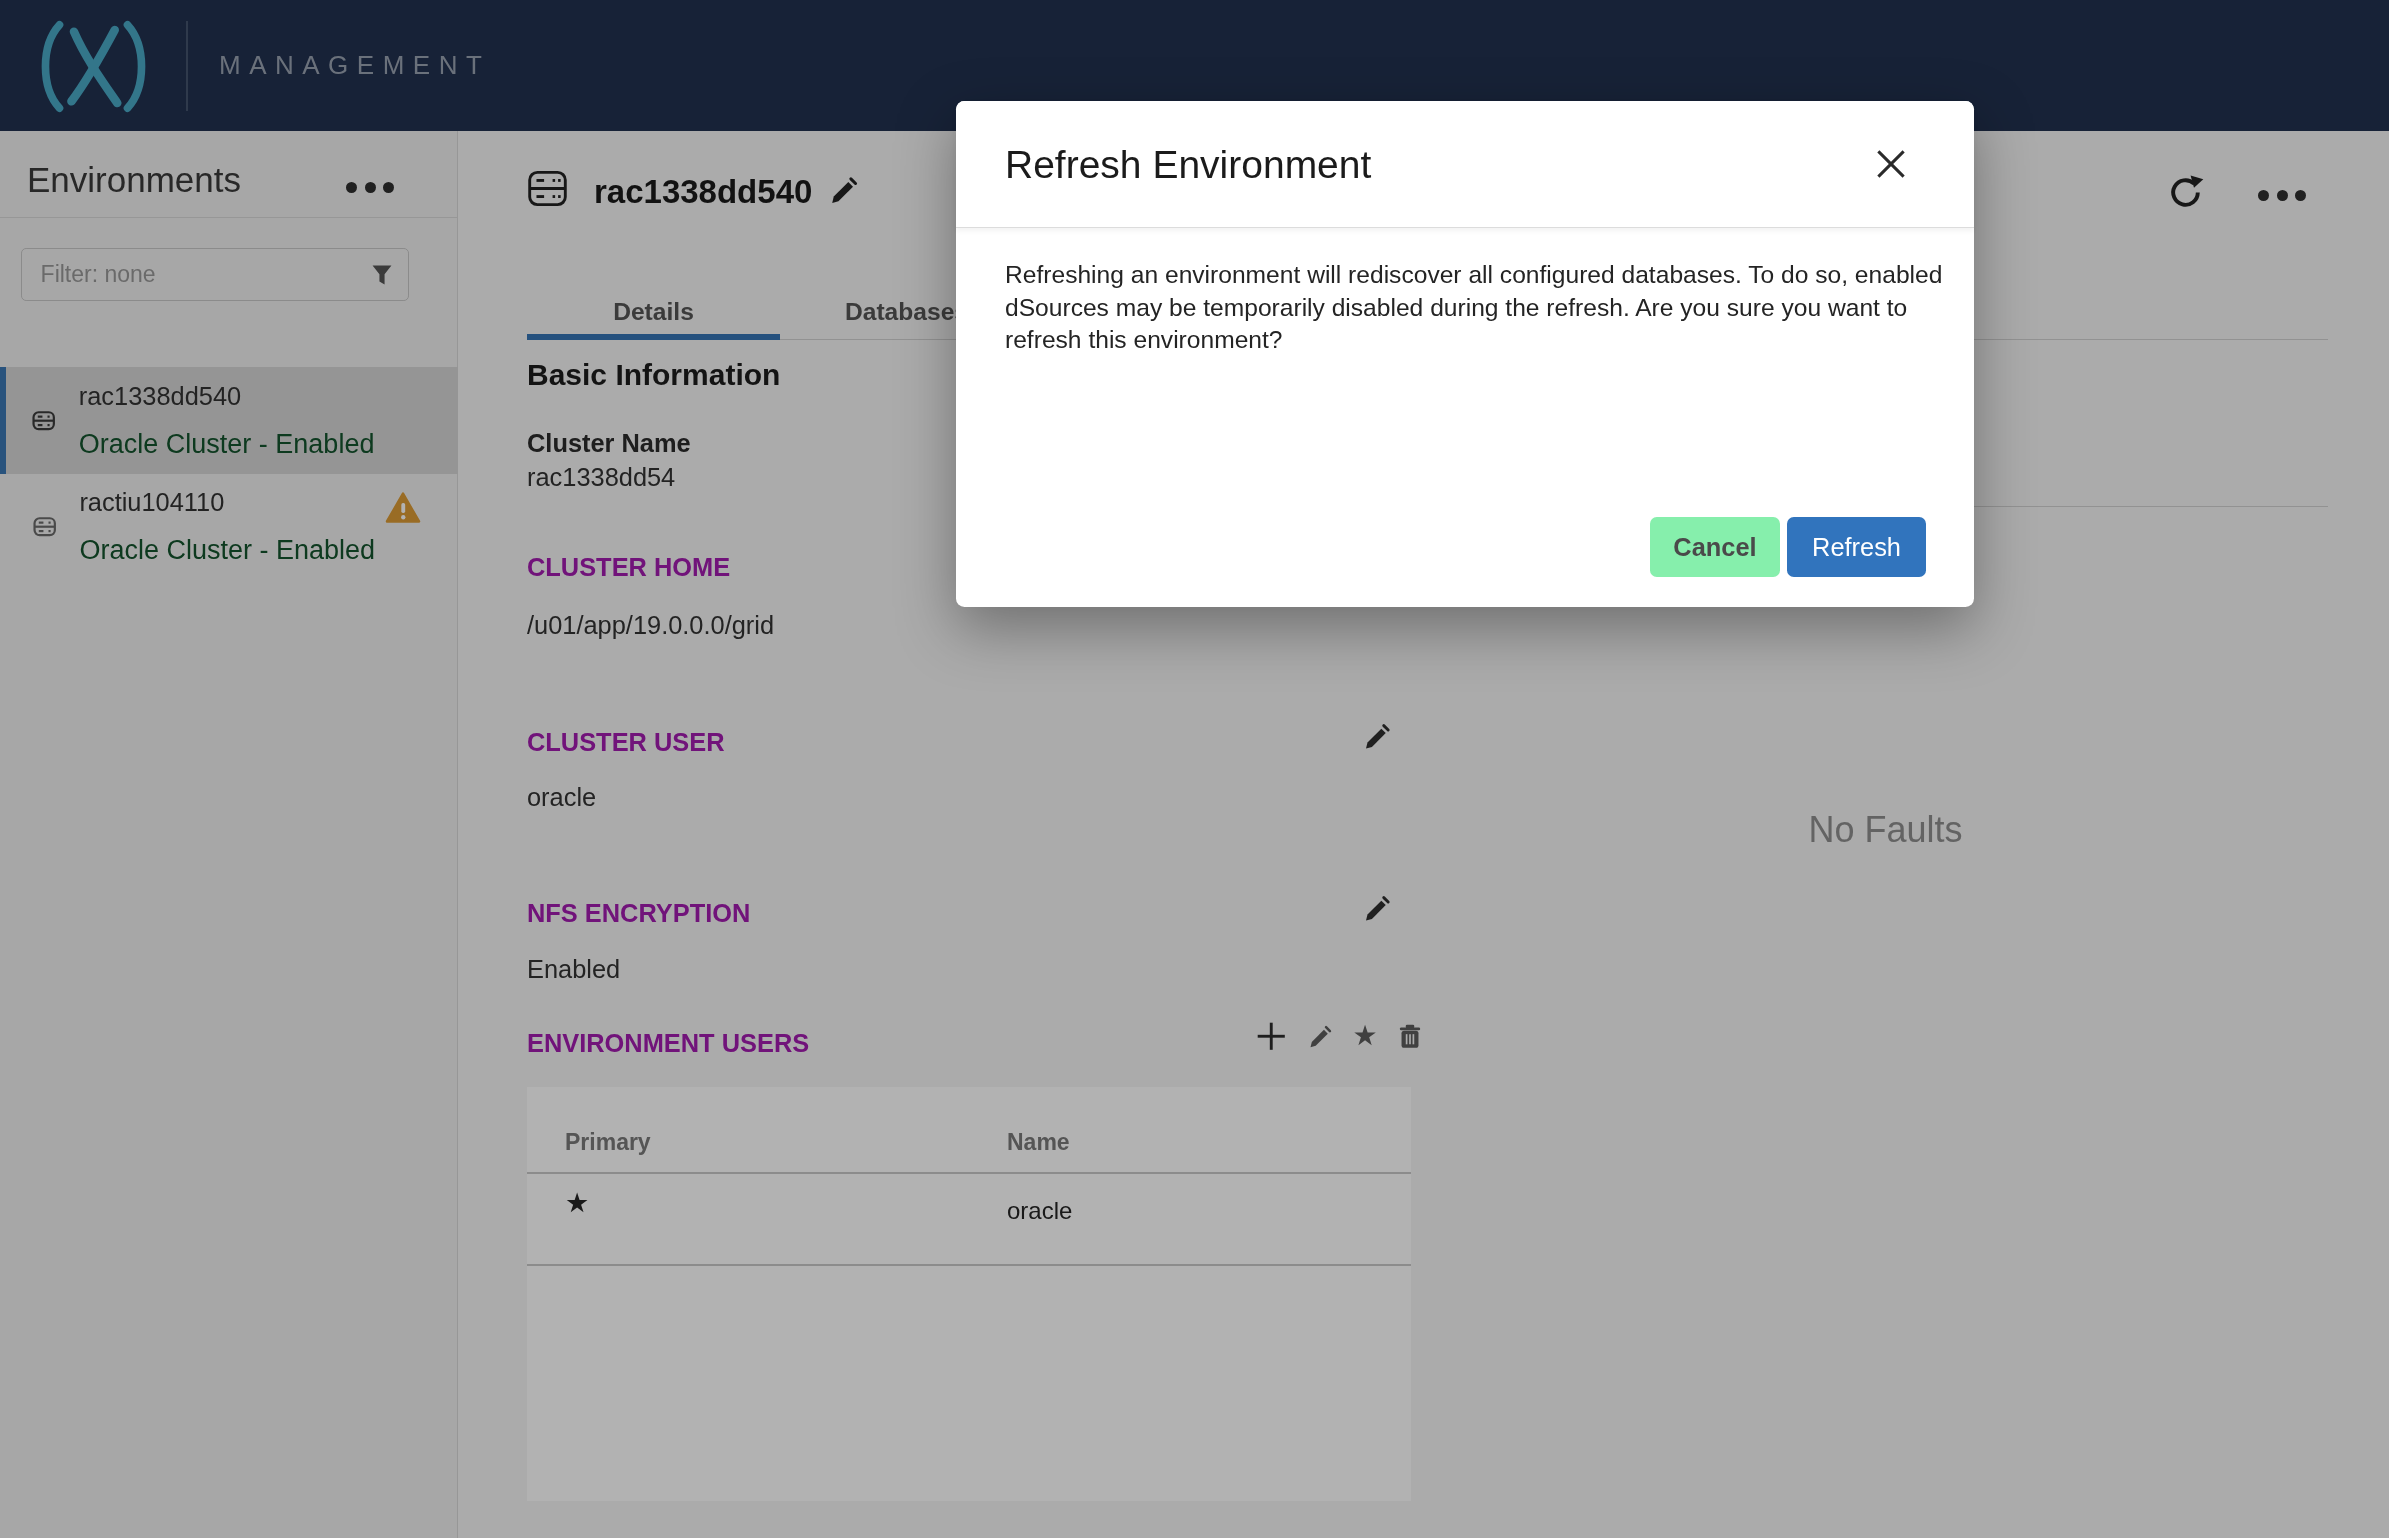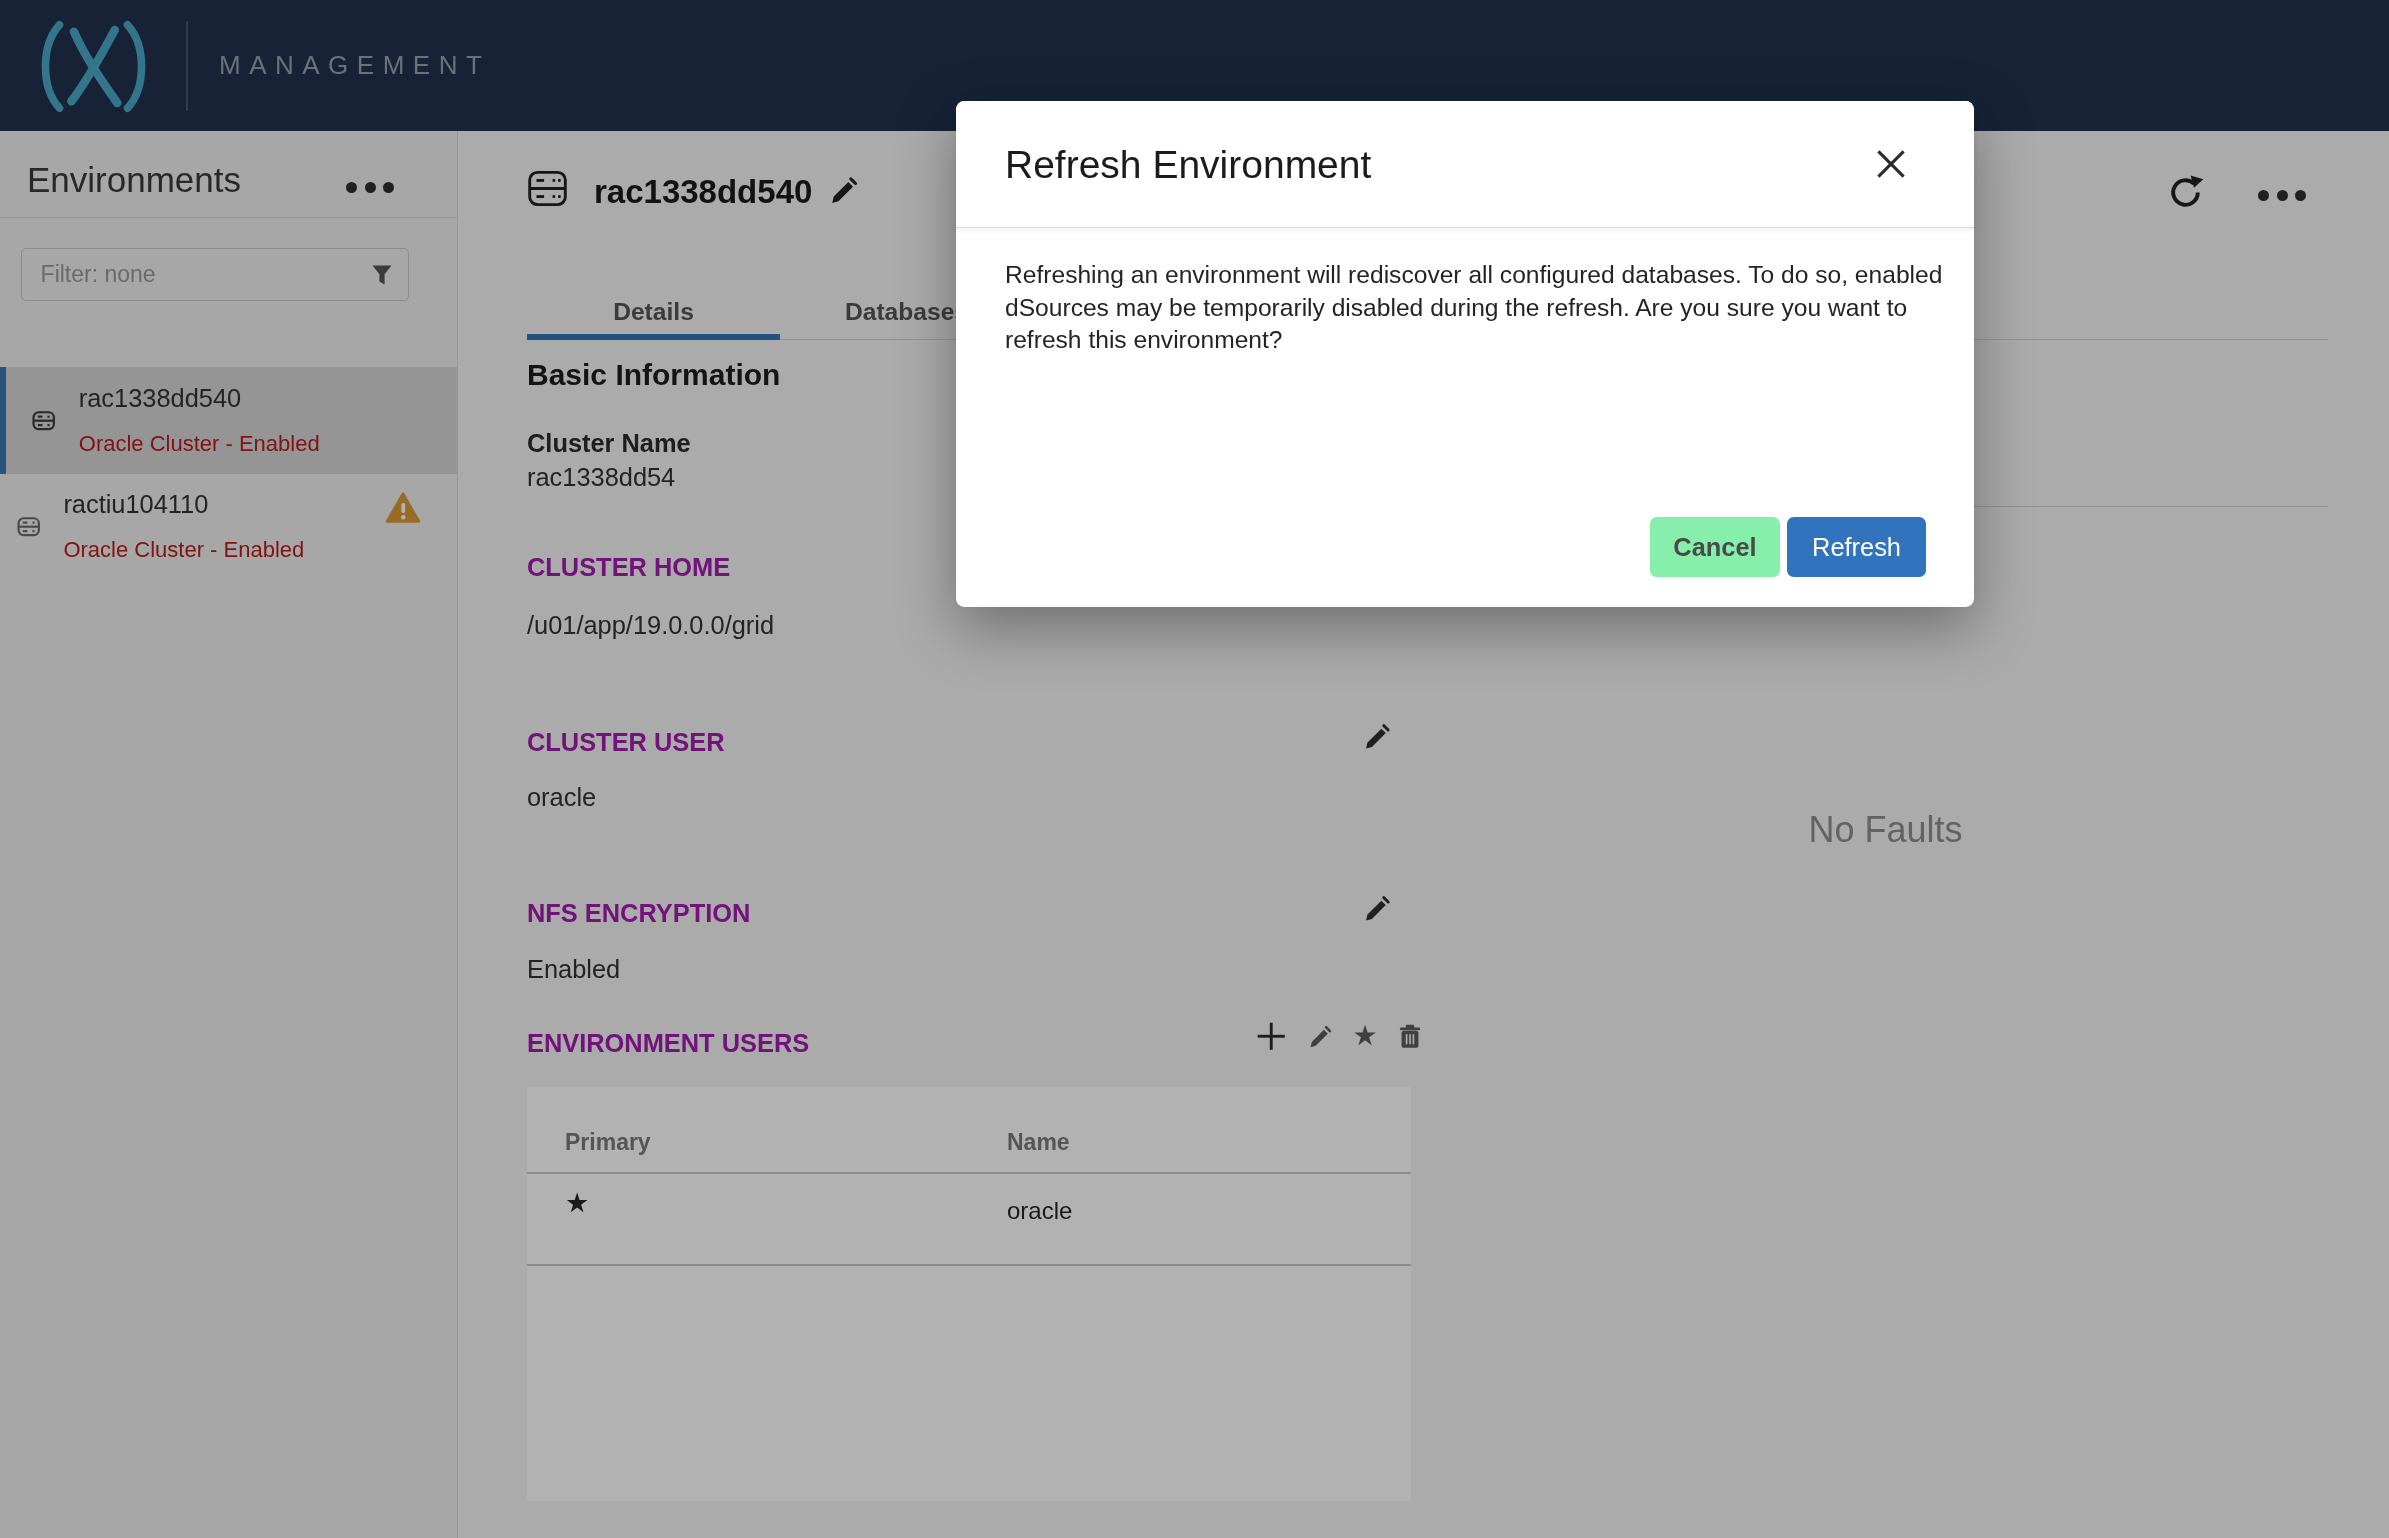--- a/index.html
+++ b/index.html
@@ -28,25 +28,25 @@
   .sb-dots{left:346px;top:51px;}
   .sb-divider{left:0;top:86px;width:458px;height:0.8px;background:#d8d8d8;}
   .filter-wrap{left:21px;top:117px;width:388px;height:53px;border:1.7px solid #c7c7c7;
     border-radius:5.1px;box-sizing:border-box;}
   .filter-input{position:absolute;left:0;top:0;width:100%;height:100%;border:none;outline:none;
     background:transparent;padding:0 51px 0 18.6px;font-size:23px;color:#666;box-sizing:border-box;
     font-family:inherit;}
   .filter-input::placeholder{color:#999;opacity:1;}
   .funnel{position:absolute;right:13.6px;top:13.6px;}
   .env-item{left:0;width:458px;height:107px;display:flex;align-items:center;
-    padding-left:16px;box-sizing:border-box;cursor:pointer;}
+    padding-left:32px;box-sizing:border-box;cursor:pointer;}
   .env-item.selected{background:#d6d6d6;border-left:6.8px solid #3b77b3;padding-left:25.4px;}
   .env-ic{margin-right:22px;flex:0 0 auto;}
   .env-name{font-size:25.4px;color:#333;}
-  .env-sub{font-size:22px;color:#b91c1c;margin-top:18px;}
+  .env-sub{font-size:27px;color:#14532d;margin-top:18px;}
   .warn{position:absolute;right:37px;top:18.6px;}
 
   
   .main{left:458px;top:131px;width:1932px;height:1407px;background:#f5f5f5;}
   .page-title{left:136px;top:42px;font-size:33px;font-weight:bold;color:#1b1b1b;}
   .h-icon{left:69px;top:38px;}
   .title-edit{left:370px;top:44px;cursor:pointer;}
   .refresh-ic{left:1708px;top:42px;cursor:pointer;}
   .more-dots{left:1800px;top:59px;}
 

